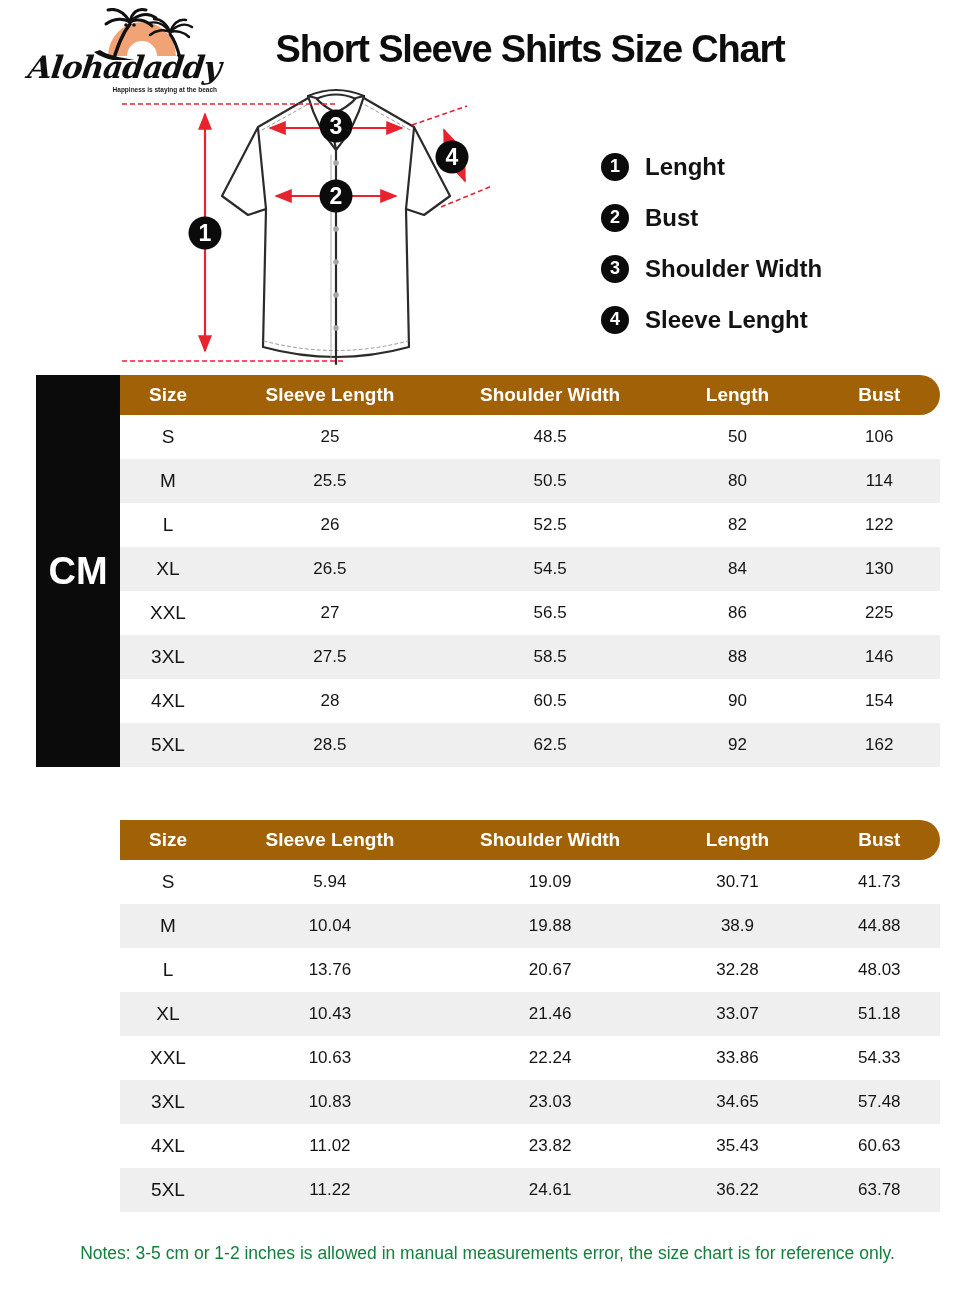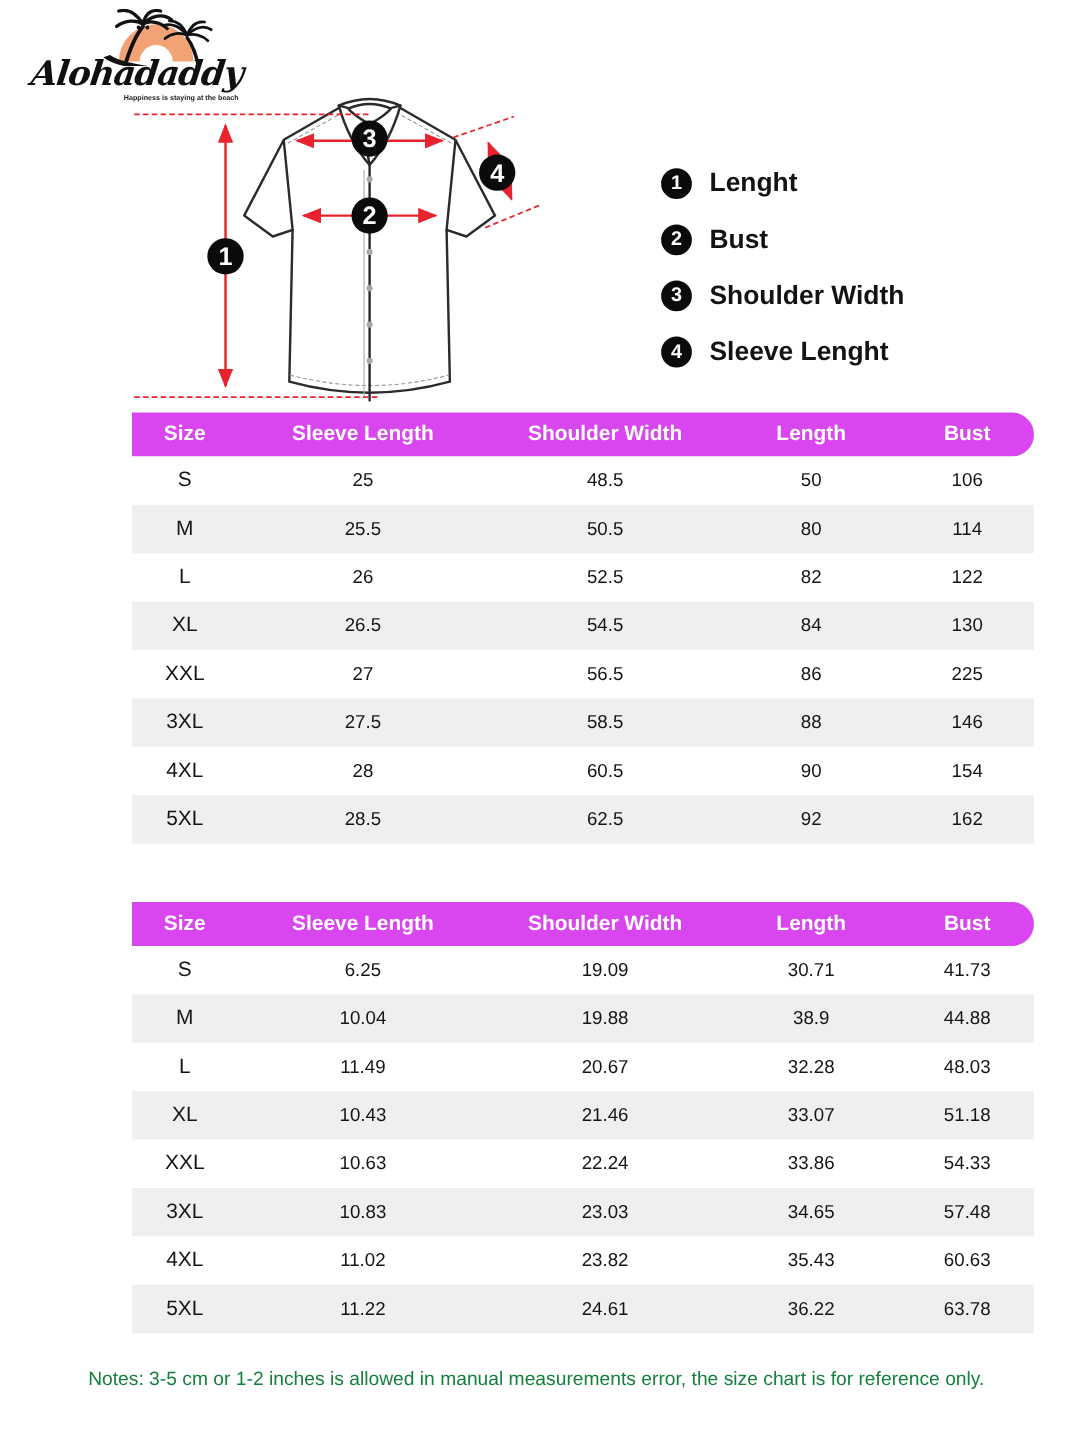--- a/index.html
+++ b/index.html
@@ -29,21 +29,21 @@
         flex:0 0 28px;}
   .llabel{font-size:24px;color:#131313;font-weight:bold;}
 
   
   .size-table{position:absolute;left:36px;width:904px;}
   .unit-col{position:absolute;left:0;top:0;bottom:0;width:84px;background:#0b0b0b;
             display:flex;align-items:center;justify-content:center;}
   .unit-text{color:#fff;font-weight:bold;}
   .unit-cm{font-size:38px;}
   .unit-inch{font-size:28px;letter-spacing:-0.5px;}
-  .thead{display:flex;margin-left:84px;height:40px;background:#d946ef;
+  .thead{display:flex;margin-left:84px;height:40px;background:#a16207;
          border-radius:0 21px 21px 0;align-items:center;}
   .th{color:#fff;font-weight:bold;font-size:19px;text-align:center;}
   .tr{display:flex;margin-left:84px;height:44px;align-items:center;background:#fff;}
   .tr.alt{background:#efefef;}
   .td{font-size:17px;color:#151515;text-align:center;}
   .td:nth-child(1){font-size:19px;}
   .th:nth-child(1),.td:nth-child(1){width:11.7%;}
   .th:nth-child(2),.td:nth-child(2){width:27.8%;}
   .th:nth-child(3),.td:nth-child(3){width:25.9%;}
   .th:nth-child(4),.td:nth-child(4){width:19.8%;}
@@ -81,20 +81,21 @@
           <path d="M 108,24 C 114,22 122,24 127,29"></path>
         </g>
       </g>
       <circle cx="64" cy="17" r="1.8" fill="#111"></circle>
       <circle cx="72" cy="17" r="1.8" fill="#111"></circle>
     </svg>
     <div class="logo-script">Alohadaddy</div>
     <div class="logo-tagline">Happiness is staying at the beach</div>
   </div>
 
+  <h1 class="title">Short Sleeve Shirts Size Chart</h1>
 
   <svg class="diagram" viewBox="110 85 470 290">
     <defs>
       <marker id="ah" viewBox="0 0 10 8" markerWidth="8" markerHeight="6.5" refX="9" refY="4" orient="auto-start-reverse">
         <path d="M0,0 L10,4 L0,8 Z" fill="#E8232E"></path>
       </marker>
     </defs>
 
     <g stroke="#2b2b2b" stroke-width="2.2" fill="#fff" stroke-linejoin="round" stroke-linecap="round">
       <path d="M 310,97 L 258,127 L 222,196 L 248,215 L 266,209 L 263,347 Q 336,367 409,347 L 406,209 L 424,215 L 450,196 L 414,127 L 362,97 Q 336,87 310,97 Z"></path>
@@ -162,20 +163,23 @@
       <span class="lnum">3</span>
       <span class="llabel">Shoulder Width</span>
     </div>
     <div class="legend-item">
       <span class="lnum">4</span>
       <span class="llabel">Sleeve Lenght</span>
     </div>
   </div>
 
   <div class="size-table" style="top:375px;">
+    <div class="unit-col">
+      <span class="unit-text unit-cm">CM</span>
+    </div>
     <div class="thead">
         <div class="th">Size</div>
         <div class="th">Sleeve Length</div>
         <div class="th">Shoulder Width</div>
         <div class="th">Length</div>
         <div class="th">Bust</div>
       </div>
     <div class="tbody">
         <div class="tr">
           <div class="td">S</div>
@@ -240,35 +244,35 @@
     <div class="thead">
         <div class="th">Size</div>
         <div class="th">Sleeve Length</div>
         <div class="th">Shoulder Width</div>
         <div class="th">Length</div>
         <div class="th">Bust</div>
       </div>
     <div class="tbody">
         <div class="tr">
           <div class="td">S</div>
-          <div class="td">6.25</div>
+          <div class="td">5.94</div>
           <div class="td">19.09</div>
           <div class="td">30.71</div>
           <div class="td">41.73</div>
         </div>
         <div class="tr alt">
           <div class="td">M</div>
           <div class="td">10.04</div>
           <div class="td">19.88</div>
           <div class="td">38.9</div>
           <div class="td">44.88</div>
         </div>
         <div class="tr">
           <div class="td">L</div>
-          <div class="td">11.49</div>
+          <div class="td">13.76</div>
           <div class="td">20.67</div>
           <div class="td">32.28</div>
           <div class="td">48.03</div>
         </div>
         <div class="tr alt">
           <div class="td">XL</div>
           <div class="td">10.43</div>
           <div class="td">21.46</div>
           <div class="td">33.07</div>
           <div class="td">51.18</div>

